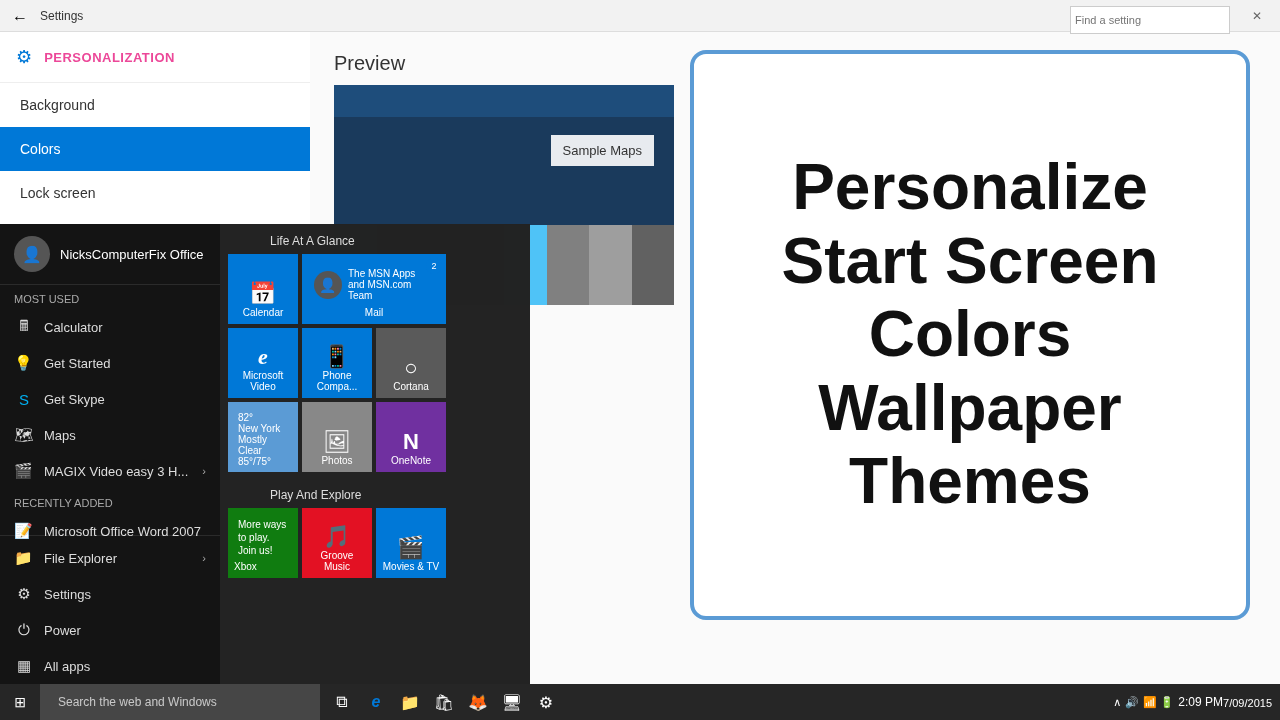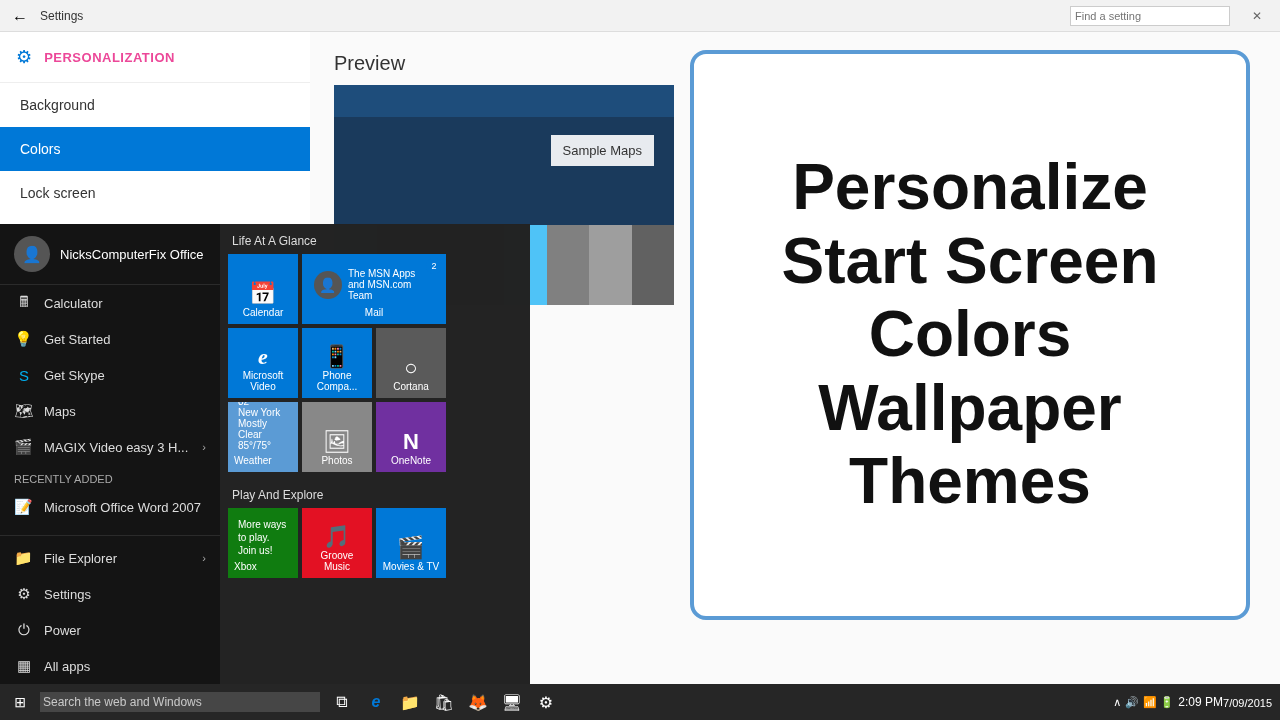--- a/index.html
+++ b/index.html
@@ -28,21 +28,21 @@
     .settings-gear { color: #0078d7; font-size: 18px; }
     .settings-title { font-size: 13px; font-weight: 600; color: #ec4899; text-transform: uppercase; letter-spacing: 0.5px; }
 
     .nav-item {
       padding: 14px 20px; font-size: 14px; color: #333; cursor: pointer; display: block;
     }
     .nav-item.active { background: #0078d7; color: white; }
 
     
     .titlebar-search {
-      position: absolute; top: 6px; right: 50px; width: 160px; height: 20px;
+      position: absolute; top: 6px; right: 50px; width: 160px; height: 28px;
       background: white; border: 1px solid #ccc; display: flex; align-items: center;
       padding: 0 4px;
     }
     .titlebar-search input {
       border: none; outline: none; font-size: 11px; width: 100%; color: #333;
     }
 
     
     .main-content {
       position: absolute; top: 32px; left: 310px; right: 0; bottom: 0;
@@ -106,21 +106,21 @@
     .start-divider { height: 1px; background: rgba(255,255,255,0.1); margin: 4px 0; }
 
     .start-bottom-items { position: absolute; bottom: 0; left: 0; right: 0; }
 
     
     .start-right {
       position: absolute; left: 220px; top: 0; right: 0; bottom: 0;
       background: rgba(35,35,35,0.95); padding: 0 8px;
     }
     .start-section-title {
-      color: #ddd; font-size: 12px; padding: 10px 4px 6px; text-transform: capitalize;
+      color: #ddd; font-size: 12px; padding: 10px 4px 6px; text-transform: capitalize; margin-left: 38px;
     }
     .tiles-row { display: flex; gap: 4px; margin-bottom: 4px; }
     .tile {
       display: flex; flex-direction: column; align-items: center; justify-content: flex-end;
       padding: 6px; cursor: pointer; position: relative; overflow: hidden;
     }
     .tile-sm { width: 70px; height: 70px; }
     .tile-md { width: 144px; height: 70px; }
     .tile-label { color: white; font-size: 10px; text-align: center; z-index: 1; }
     .tile-icon { font-size: 22px; color: white; z-index: 1; }
@@ -133,22 +133,22 @@
     
     .taskbar {
       position: absolute; bottom: 0; left: 0; right: 0; height: 36px;
       background: rgba(0,0,0,0.85); display: flex; align-items: center; z-index: 200;
     }
     .taskbar-start {
       width: 40px; height: 36px; display: flex; align-items: center; justify-content: center;
       cursor: pointer; color: white; font-size: 14px;
     }
     .taskbar-search {
-      flex: 1; max-width: 280px; height: 20px; background: rgba(255,255,255,0.15);
-      border: none; color: #be185d; padding: 0 3px; font-size: 12px; outline: none;
+      flex: 1; max-width: 280px; height: 36px; background: rgba(255,255,255,0.15);
+      border: none; color: #be185d; padding: 0 18px; font-size: 12px; outline: none;
     }
     .taskbar-search::placeholder { color: rgba(255,255,255,0.7); }
     .taskbar-icons { display: flex; align-items: center; gap: 2px; padding: 0 6px; }
     .taskbar-icon { width: 32px; height: 36px; display: flex; align-items: center; justify-content: center; cursor: pointer; font-size: 16px; color: white; }
     .taskbar-right { margin-left: auto; display: flex; align-items: center; padding-right: 8px; gap: 4px; color: white; font-size: 11px; }
     .taskbar-time { display: flex; flex-direction: row; align-items: flex-end; }
     .taskbar-clock { font-size: 12px; }
     .taskbar-date { font-size: 11px; }
 
     
@@ -213,20 +213,21 @@
   </div>
 </div>
 
 <div class="start-menu" style="height: 460px;">
 
   <div class="start-left">
     <div class="start-user">
       <div class="start-avatar">👤</div>
       <span class="start-username">NicksComputerFix Office</span>
     </div>
+    <div class="start-section-label">Most used</div>
     <div class="start-item">
       <span class="start-item-icon">🖩</span>
       <span>Calculator</span>
     </div>
     <div class="start-item">
       <span class="start-item-icon">💡</span>
       <span>Get Started</span>
     </div>
     <div class="start-item">
       <span class="start-item-icon" style="color:#00aff0;">S</span>
@@ -295,21 +296,21 @@
         <span class="tile-icon">📱</span>
         <span class="tile-label">Phone Compa...</span>
       </div>
       <div class="tile tile-sm" style="background:#5a5a5a;">
         <span class="tile-icon">○</span>
         <span class="tile-label">Cortana</span>
       </div>
     </div>
 
     <div class="tiles-row">
-      <div class="tile tile-sm" style="background:#5b9bd5;justify-content:flex-end;align-items:flex-start;">
+      <div class="tile tile-sm" style="background:#5b9bd5;justify-content:space-between;align-items:flex-start;">
         <div style="color:white;font-size:10px;padding:4px;">82°<br>New York<br>Mostly Clear<br>85°/75°</div>
         <span class="tile-label">Weather</span>
       </div>
       <div class="tile tile-sm" style="background:#888;">
         <span class="tile-icon">🖼</span>
         <span class="tile-label">Photos</span>
       </div>
       <div class="tile tile-sm" style="background:#7030a0;">
         <span class="tile-icon" style="font-weight:bold;">N</span>
         <span class="tile-label">OneNote</span>

